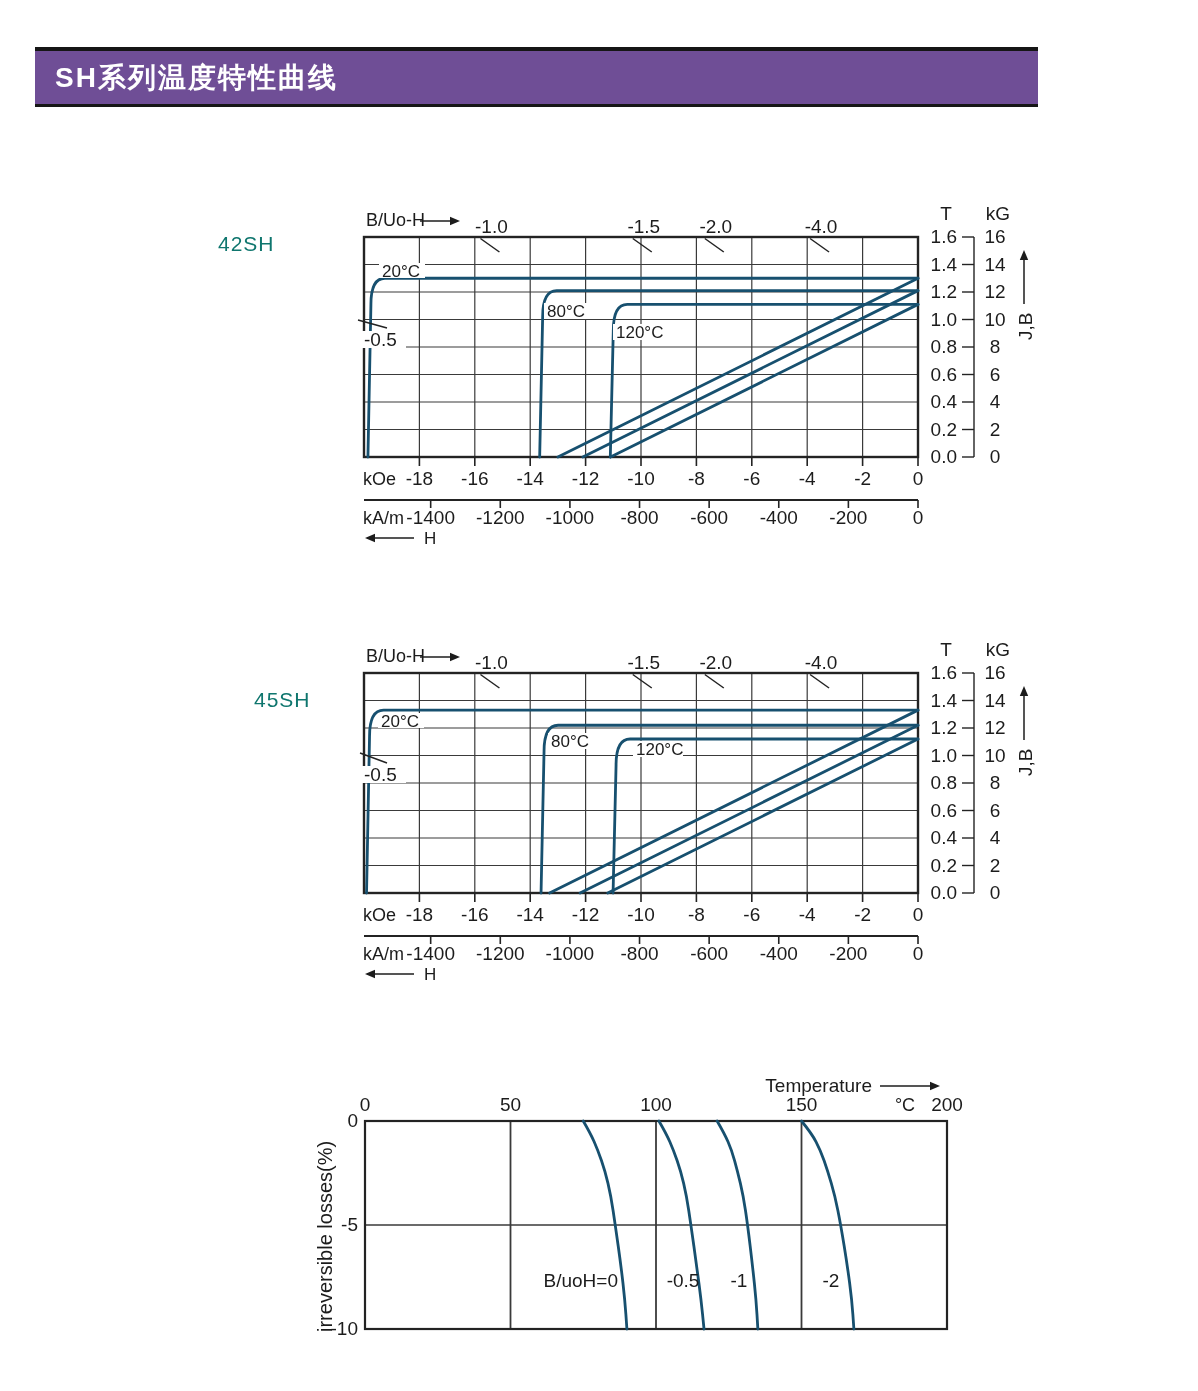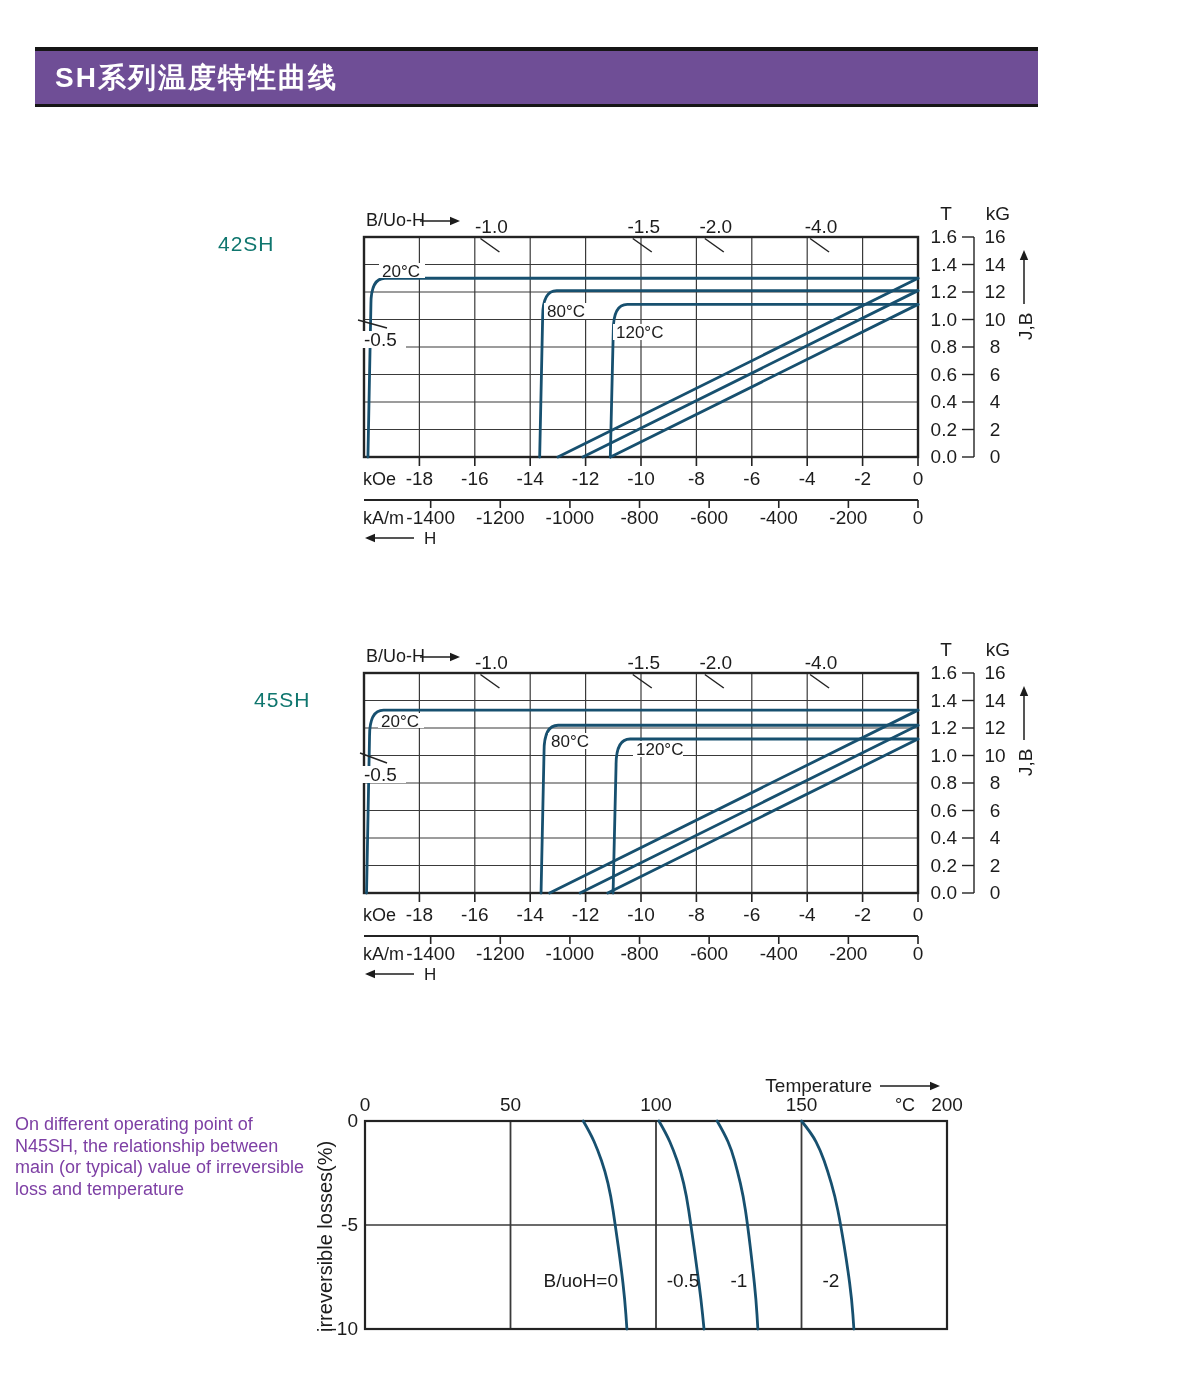--- a/index.html
+++ b/index.html
@@ -313,14 +313,13 @@
         <path d="M521.5,66 Q531.685,78.48 536.05,86.80000000000001 Q540.415,95.12 544.0525,105.52000000000001 Q547.69,115.92 551.3275000000001,128.4 Q554.965,140.88 557.875,155.44 Q560.7850000000001,170 564.1315000000001,190.8 Q567.4780000000001,211.6 569.6605000000001,228.24 Q571.8430000000001,244.88 572.8615,259.44 L573.88,274"></path>
       </g>
       <text x="338" y="232" font-size="19" text-anchor="end">B/uoH=0</text>
       <text x="403" y="232" font-size="19" text-anchor="middle">-0.5</text>
       <text x="459" y="232" font-size="19" text-anchor="middle">-1</text>
       <text x="551" y="232" font-size="19" text-anchor="middle">-2</text>
     </g>
   </svg>
 
 <div class="abs note">
-  <p class="note-en"><span>On different operating point of</span><br><span>N45SH,  the relationship between</span><br><span>main (or typical) value of irreversible</span><br><span>loss and temperature</span></p>
 </div>
 
 </body></html>

